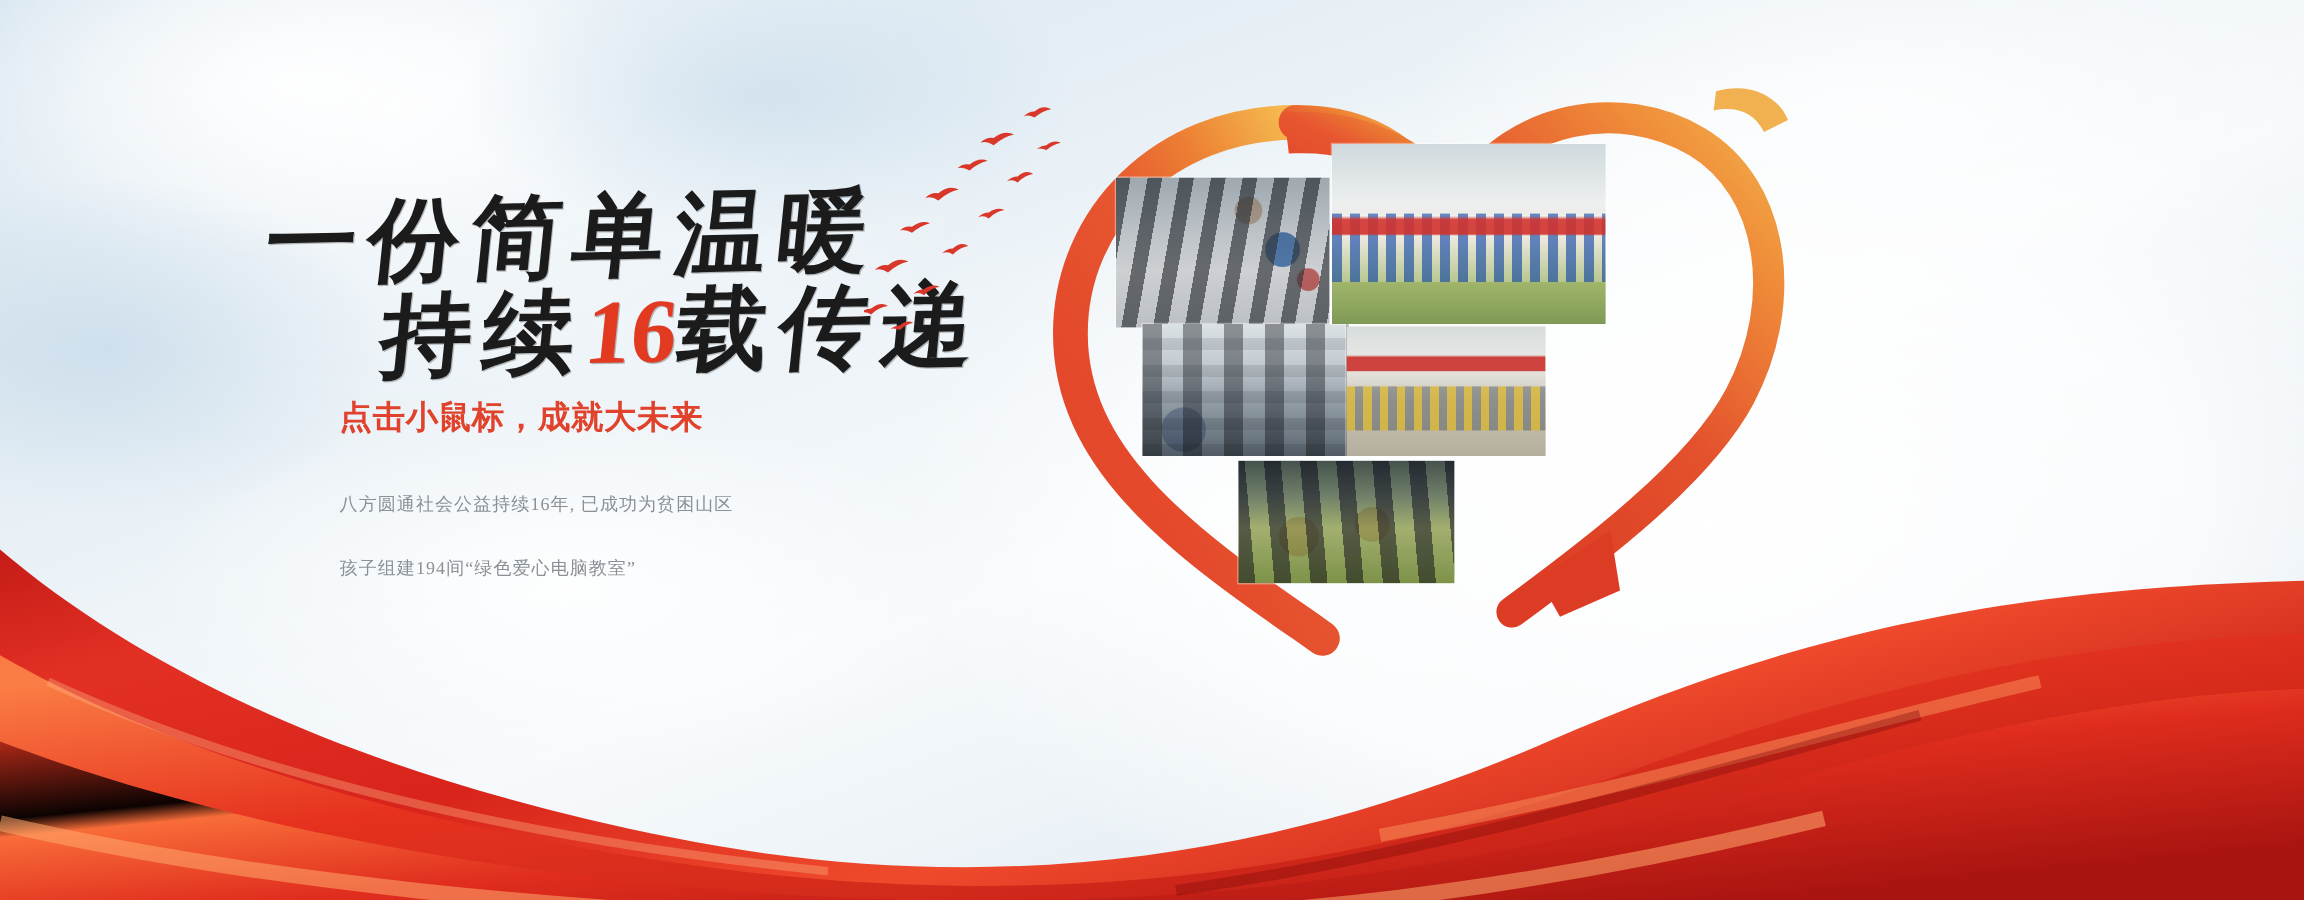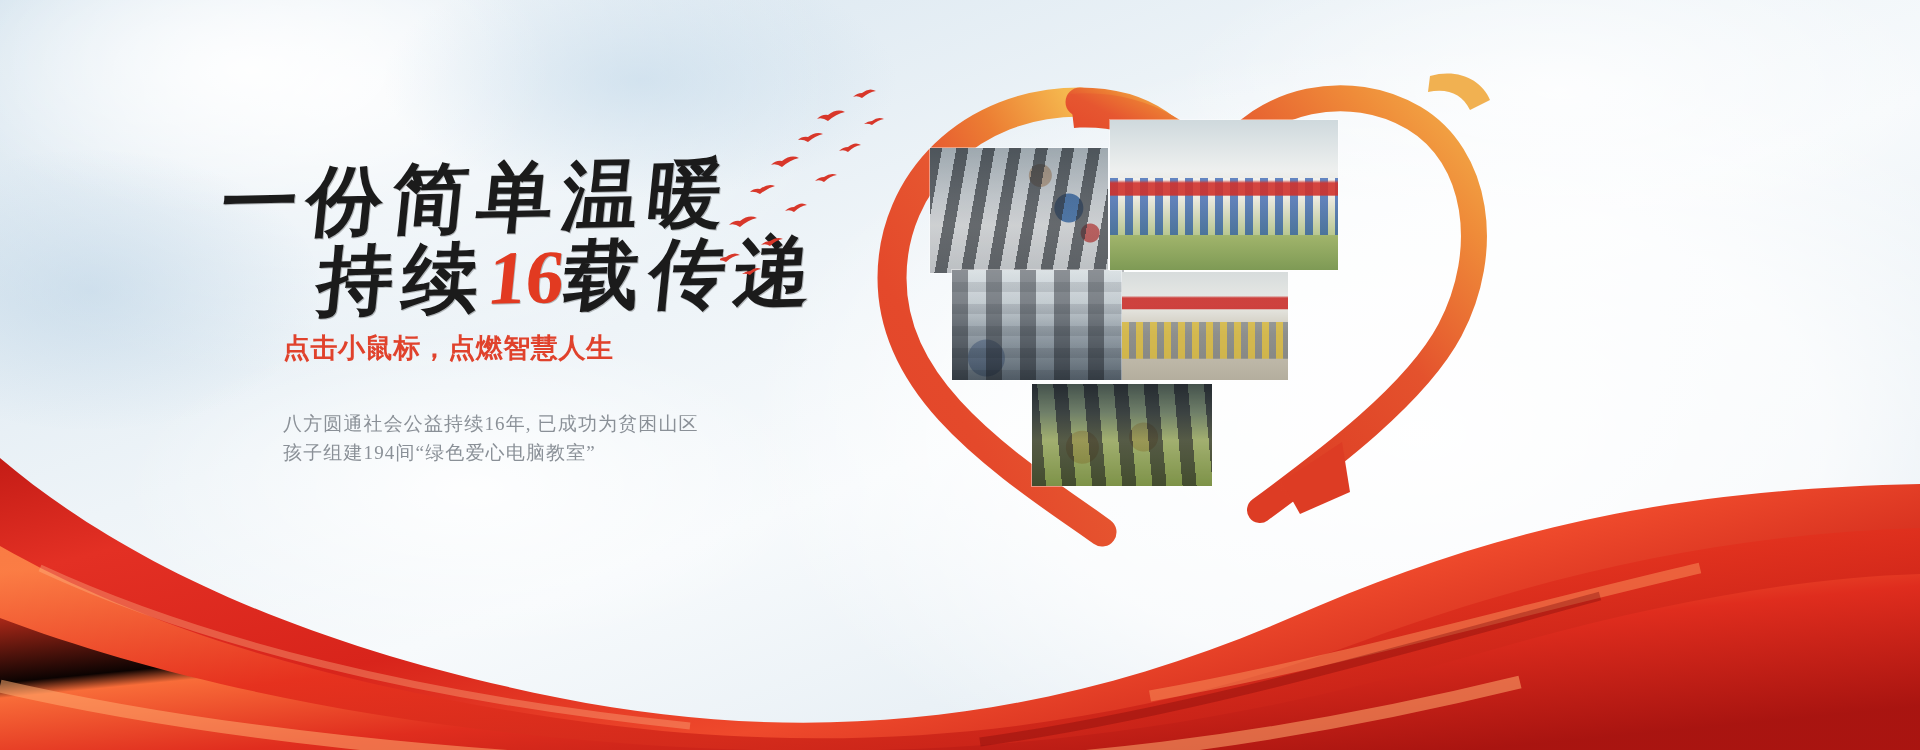--- a/index.html
+++ b/index.html
@@ -39,24 +39,24 @@
   .sub-red{
     position:absolute;left:283px;color:#e0422c;white-space:nowrap;
     font-family:"Liberation Sans","DejaVu Sans",sans-serif;font-weight:700;
     font-size:27px;letter-spacing:.02em;
   }
   #sub-red-1{top:330px;}
   #sub-red-2{top:366px;}
   .desc{
     position:absolute;left:283px;color:#8a9097;white-space:nowrap;
     font-family:"Liberation Serif","DejaVu Serif",serif;
-    font-size:19px;letter-spacing:.06em;
+    font-size:15px;letter-spacing:.06em;
   }
   #desc-1{top:411px;}
-  #desc-2{top:440px;}
+  #desc-2{top:464px;}
 
   
   #heart-area{position:absolute;left:830px;top:40px;width:700px;height:510px;}
   #heart-svg{position:absolute;left:0;top:0;width:700px;height:510px;}
   #birds{position:absolute;left:720px;top:85px;width:190px;height:200px;}
 
   .photo{position:absolute;background:#cfd6dc;overflow:hidden;box-shadow:0 0 0 1px rgba(255,255,255,.4);}
   #photo-classroom-a{left:930px;top:148px;width:178px;height:125px;}
   #photo-classroom-b{left:952px;top:270px;width:172px;height:110px;}
   #photo-group-a{left:1110px;top:120px;width:228px;height:150px;}
@@ -114,21 +114,21 @@
   <div class="cloud c3"></div>
   <div class="cloud c4"></div>
   <div class="cloud c5"></div>
 
   <div id="text-block">
 
     <div id="headline-1" class="cal-line">一份简单温暖</div>
 
     <div id="headline-2" class="cal-line"><span>持续</span><span class="num">16</span><span>载传递</span></div>
 
-    <div id="sub-red-1" class="sub-red">点击小鼠标，点燃智慧人生</div>
+    <div id="sub-red-1" class="sub-red">点击小鼠标，成就大未来</div>
 
 
     <div id="desc-1" class="desc">八方圆通社会公益持续16年, 已成功为贫困山区</div>
 
     <div id="desc-2" class="desc">孩子组建194间“绿色爱心电脑教室”</div>
   </div>
 
   <svg id="birds" viewBox="0 0 190 200">
     <g fill="#d8372a">
       <path d="M142 8 q7 -6 14 -2 q-7 1 -14 7 q-5 -3 -9 -1 q4 -4 9 -4z"></path>

